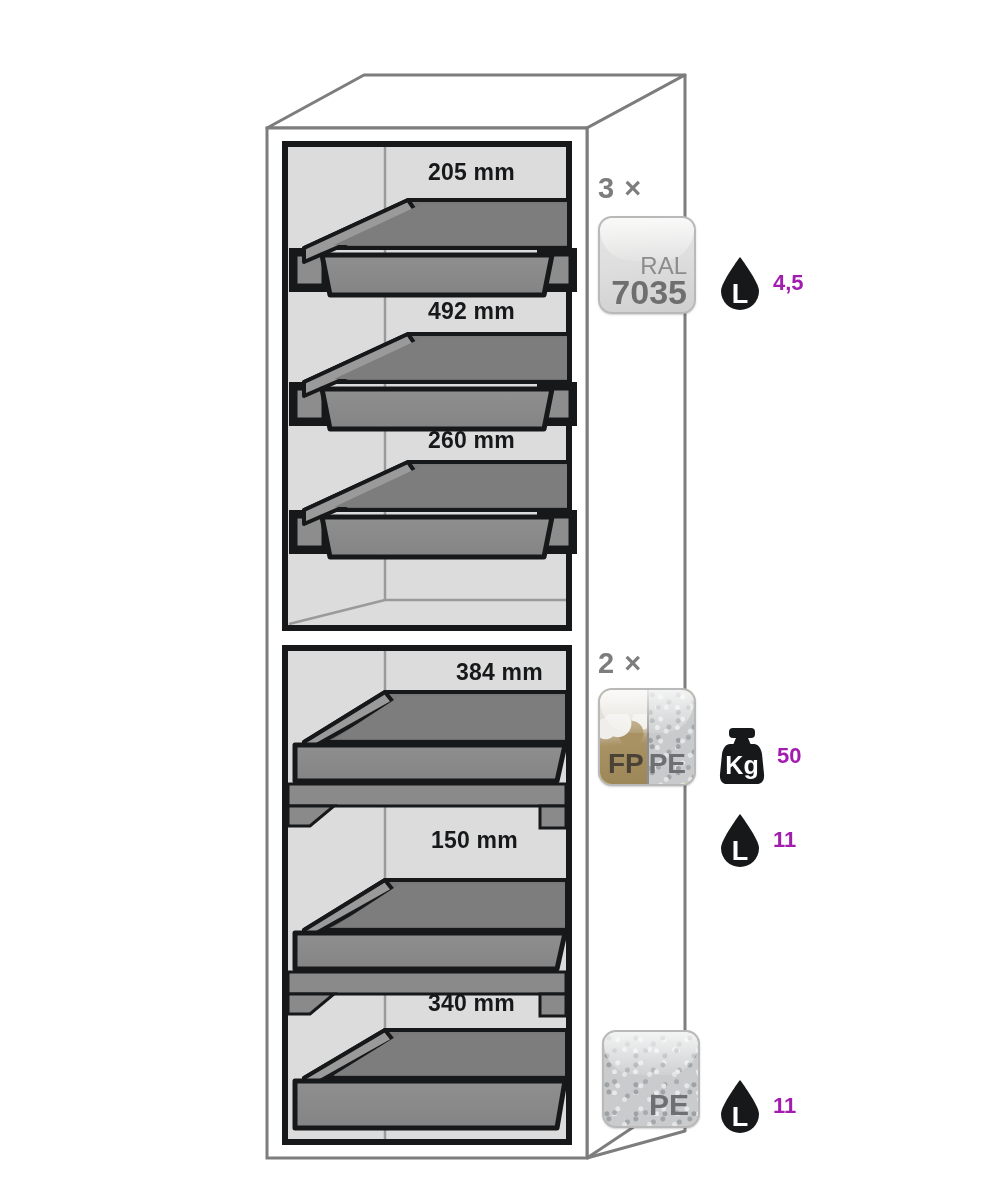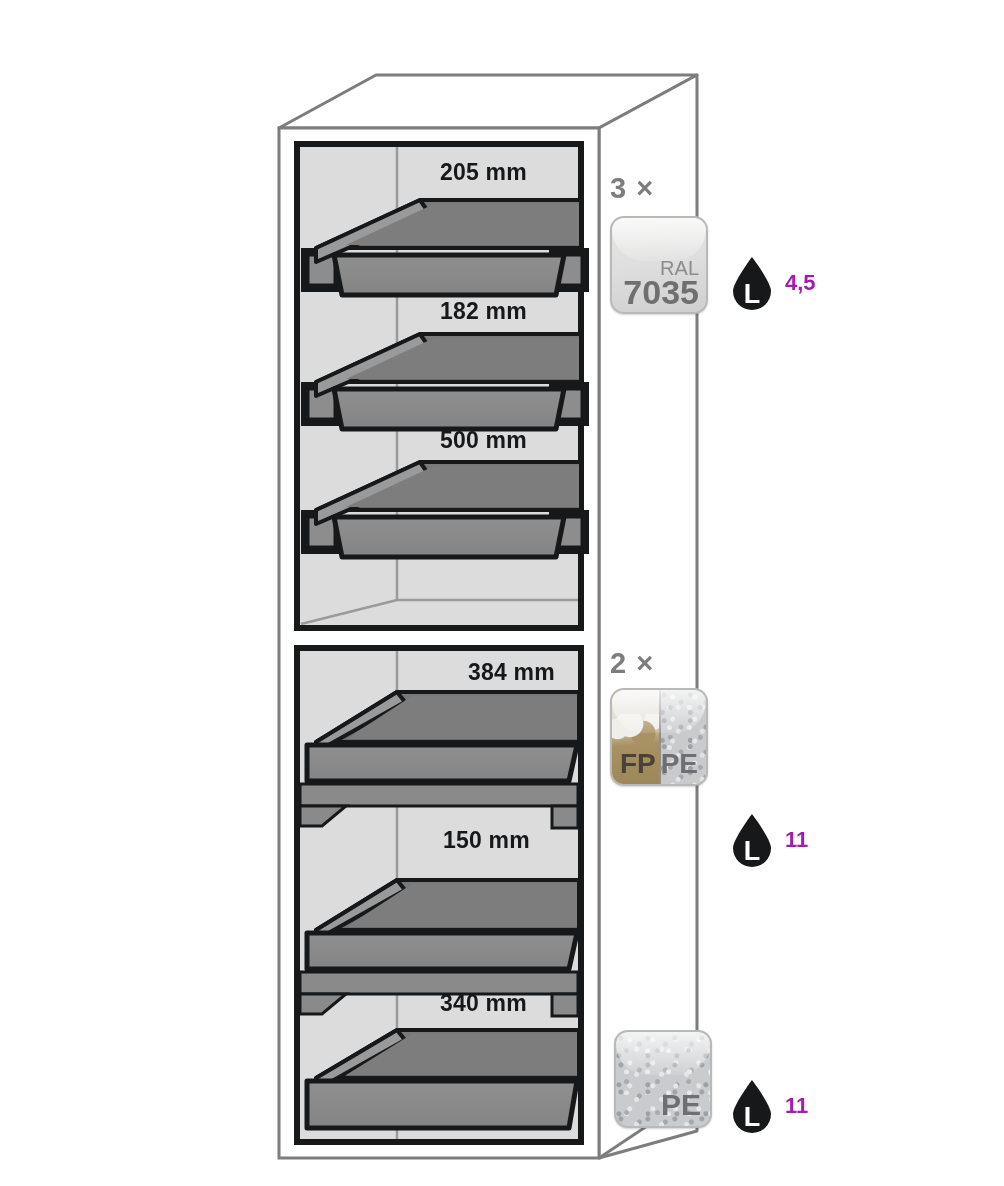--- a/index.html
+++ b/index.html
@@ -1,21 +1,21 @@
 <!DOCTYPE html>
 <html><head>
 <meta charset="utf-8">
 <title>Safety Cabinet Interior Equipment Diagram</title>
 <style>
   html,body{margin:0;padding:0;background:#ffffff;}
   body{
     width:1004px;height:1186px;position:relative;overflow:hidden;
     font-family:"Liberation Sans","DejaVu Sans",sans-serif;
   }
-  #stage{position:absolute;left:16px;top:0;width:841px;height:1186px;}
+  #stage{position:absolute;left:4px;top:0;width:841px;height:1186px;}
   svg.diagram{position:absolute;left:0;top:0;width:1004px;height:1186px;display:block;}
 
   
   .dim-label{
     position:absolute;color:#16181a;font-weight:bold;font-size:23px;
     letter-spacing:.2px;white-space:nowrap;
     font-family:"Liberation Sans","DejaVu Sans",sans-serif;
   }
 
   
@@ -36,21 +36,21 @@
     background:linear-gradient(180deg,rgba(255,255,255,.78),rgba(255,255,255,.12));
     border-radius:12px 12px 34px 34px;pointer-events:none;z-index:5;
   }
   .chip .ctext{
     position:absolute;right:7px;bottom:3px;z-index:6;text-align:right;
     line-height:1.0;
   }
 
   
   .chip-ral{background:linear-gradient(170deg,#e6e6e4 0%,#dedede 48%,#cfcfcf 100%);}
-  .ral-top{font-size:20px;color:#8c8c8c;font-weight:normal;display:block;}
+  .ral-top{font-size:24px;color:#8c8c8c;font-weight:normal;display:block;}
   .ral-bot{font-size:34px;color:#6f6f6f;font-weight:bold;display:block;margin-top:-3px;}
 
   
   .chip-fppe{background:#fde047;}
   .fppe-left{
     position:absolute;left:0;top:0;width:50%;height:100%;
     background:linear-gradient(175deg,#e9e7e2 0%,#e2ded4 30%,#a89163 58%,#9c8758 100%);
   }
   .fppe-left:after{
     content:"";position:absolute;left:0;top:26%;width:100%;height:34%;
@@ -205,22 +205,22 @@
         <polygon points="291,1081 561,1081 553,1128 291,1128" fill="url(#gDrawerFace)" stroke="#16181a" stroke-width="5" stroke-linejoin="round"></polygon>
       </g>
     </g>
 
     <g>
       <line x1="583" y1="1158" x2="640" y2="1120" stroke="#7d7d7d" stroke-width="3"></line>
     </g>
   </svg>
 
   <div class="dim-label" style="left:424px;top:159px;">205 mm</div>
-  <div class="dim-label" style="left:424px;top:298px;">182 mm</div>
-  <div class="dim-label" style="left:424px;top:427px;">500 mm</div>
+  <div class="dim-label" style="left:424px;top:298px;">492 mm</div>
+  <div class="dim-label" style="left:424px;top:427px;">260 mm</div>
 
   <div class="dim-label" style="left:452px;top:659px;">384 mm</div>
   <div class="dim-label" style="left:427px;top:827px;">150 mm</div>
   <div class="dim-label" style="left:424px;top:990px;">340 mm</div>
 
   <div class="mult" style="left:594px;top:172px;">3 ×</div>
 
   <div class="chip chip-ral" style="left:594px;top:216px;">
     <div class="gloss"></div>
     <div class="ctext">
@@ -241,20 +241,29 @@
 
   <div class="chip chip-fppe" style="left:594px;top:688px;">
     <div class="fppe-left"></div>
     <div class="fppe-right"></div>
     <div class="fppe-div"></div>
     <div class="gloss"></div>
     <span class="lbl-fp">FP</span>
     <span class="lbl-pe">PE</span>
   </div>
 
+  <div class="spec" style="left:712px;top:726px;">
+    <svg class="icon-svg" width="52" height="60" viewBox="0 0 52 60">
+      <rect x="13" y="2" width="26" height="10" rx="4" fill="#16181a"></rect>
+      <path d="M20 12 h12 l3 7 h-18 Z" fill="#16181a"></path>
+      <path d="M14 18 h24 c4 0 7 4 8 10 l2 20 c.6 6 -2 10 -7 10 H11 c-5 0 -7.6 -4 -7 -10 L6 28 c1 -6 4 -10 8 -10 Z" fill="#16181a"></path>
+      <text x="26" y="48" text-anchor="middle" font-family="Liberation Sans, sans-serif" font-size="25" font-weight="bold" fill="#ffffff">Kg</text>
+    </svg>
+    <span class="num">50</span>
+  </div>
 
   <div class="spec" style="left:712px;top:812px;">
     <svg class="icon-svg" width="48" height="56" viewBox="0 0 48 56">
       <path d="M24 2 C24 2 5 27 5 36 a19 19 0 0 0 38 0 C43 27 24 2 24 2 Z" fill="#16181a"></path>
       <text x="24" y="48" text-anchor="middle" font-family="Liberation Sans, sans-serif" font-size="27" font-weight="bold" fill="#ffffff">L</text>
     </svg>
     <span class="num">11</span>
   </div>
 
   <div class="chip chip-pe" style="left:598px;top:1030px;">

